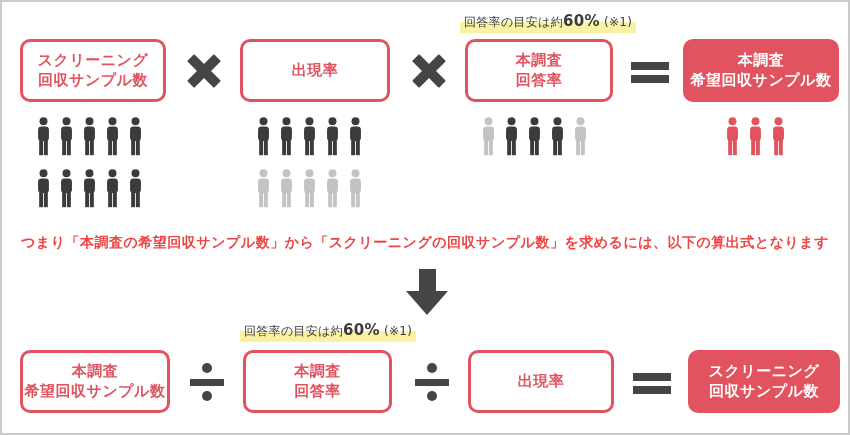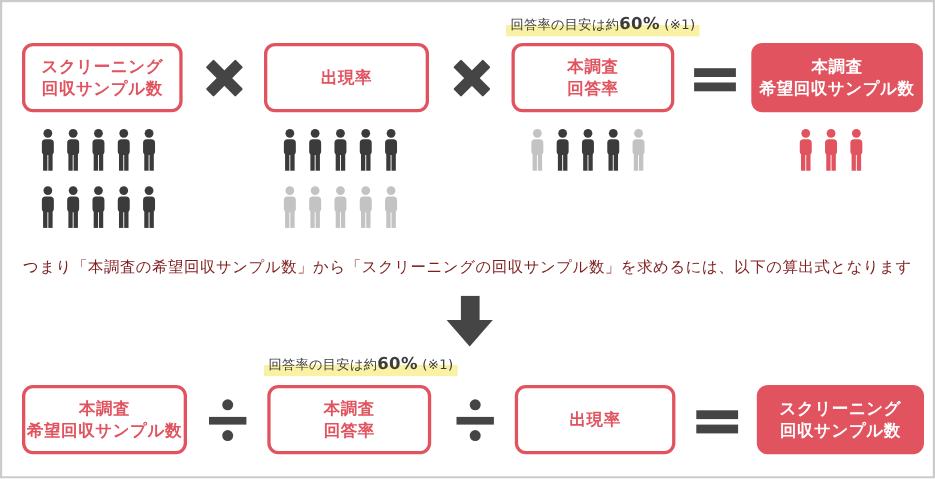--- a/index.html
+++ b/index.html
@@ -34,21 +34,21 @@
   
   .note{
     position:absolute;font-size:12px;color:#3c3c3c;letter-spacing:.3px;
     padding:1px 4px 2px 4px;white-space:nowrap;
     background:linear-gradient(transparent 52%, var(--highlight) 52%);
   }
   .note b{font-size:15px;}
   
   .middle-text{
     position:absolute;top:232px;left:0;width:100%;text-align:center;
-    font-size:14px;color:#7f1d1d;letter-spacing:.5px;
+    font-size:14px;color:#ef4444;letter-spacing:.5px;font-weight:bold;
   }
   
   .arrow-stem{position:absolute;left:417px;top:267px;width:17px;height:23px;background:var(--symbol);}
   .arrow-head{
     position:absolute;left:404px;top:289px;width:0;height:0;
     border-left:21px solid transparent;border-right:21px solid transparent;
     border-top:24px solid var(--symbol);
   }
 </style>
 </head>

